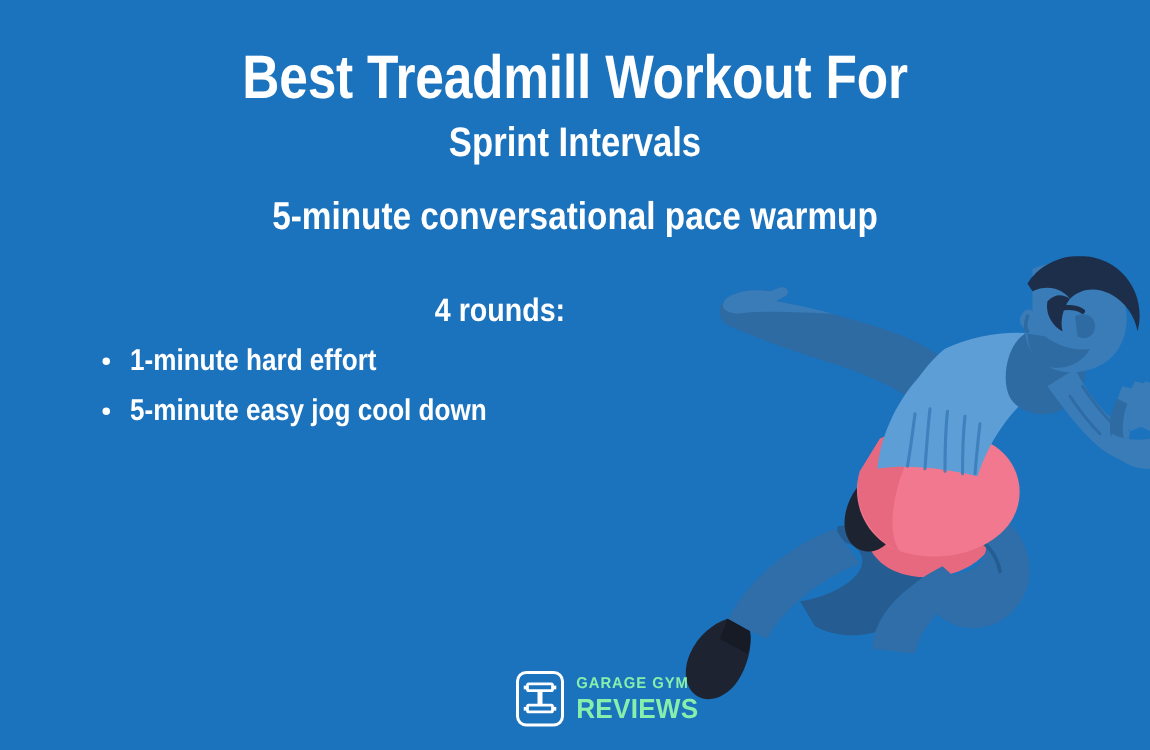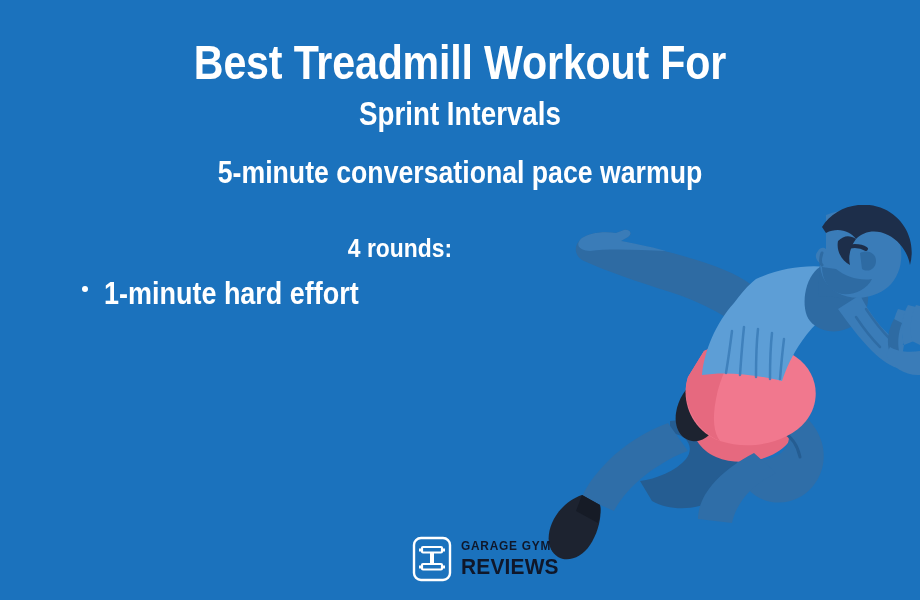--- a/index.html
+++ b/index.html
@@ -106,21 +106,21 @@
     width: 640px;
     margin: 0;
     padding: 0;
     list-style: none;
   }
 
   .workout-item {
     position: relative;
     padding-left: 28px;
     margin-bottom: 6px;
-    font-size: 31px;
+    font-size: 24px;
     font-weight: bold;
     color: #ffffff;
     line-height: 1.42;
   }
 
   .workout-item .bullet {
     position: absolute;
     left: 6px;
     top: 14px;
     width: 6px;
@@ -150,21 +150,21 @@
     width: 40px;
     height: 46px;
     flex: none;
   }
 
   #logo-wordmark {
     margin-left: 9px;
     display: flex;
     flex-direction: column;
     justify-content: center;
-    color: #0f172a;
+    color: #86efac;
   }
 
   #logo-top-text {
     font-size: 12.5px;
     font-weight: bold;
     letter-spacing: 0.8px;
     line-height: 1;
     transform: scaleX(0.95);
     transform-origin: left center;
   }
@@ -280,20 +280,24 @@
     </div>
 
     <div id="warmup-line" class="cond">5-minute conversational pace warmup</div>
 
     <div id="rounds-heading" class="cond">4 rounds:</div>
 
     <ul id="workout-list">
       <li class="workout-item cond">
         <span class="bullet"></span>
         <span class="item-text">1-minute hard effort</span>
+      </li>
+      <li class="workout-item cond">
+        <span class="bullet"></span>
+        <span class="item-text">5-minute easy jog cool down</span>
       </li>
     </ul>
 
     <div id="logo">
       <svg id="logo-mark" viewBox="0 0 40 46" aria-hidden="true">
         <rect x="2" y="2" width="36" height="42" rx="7" ry="7" fill="none" stroke="#ffffff" stroke-width="2.4"></rect>
         <rect x="10" y="11" width="20" height="5.5" rx="1" fill="none" stroke="#ffffff" stroke-width="2.2"></rect>
         <rect x="18" y="16.5" width="4" height="12" fill="#ffffff"></rect>
         <rect x="10" y="28" width="20" height="5.5" rx="1" fill="none" stroke="#ffffff" stroke-width="2.2"></rect>
         <rect x="7" y="12.5" width="3" height="3" fill="#ffffff"></rect>

